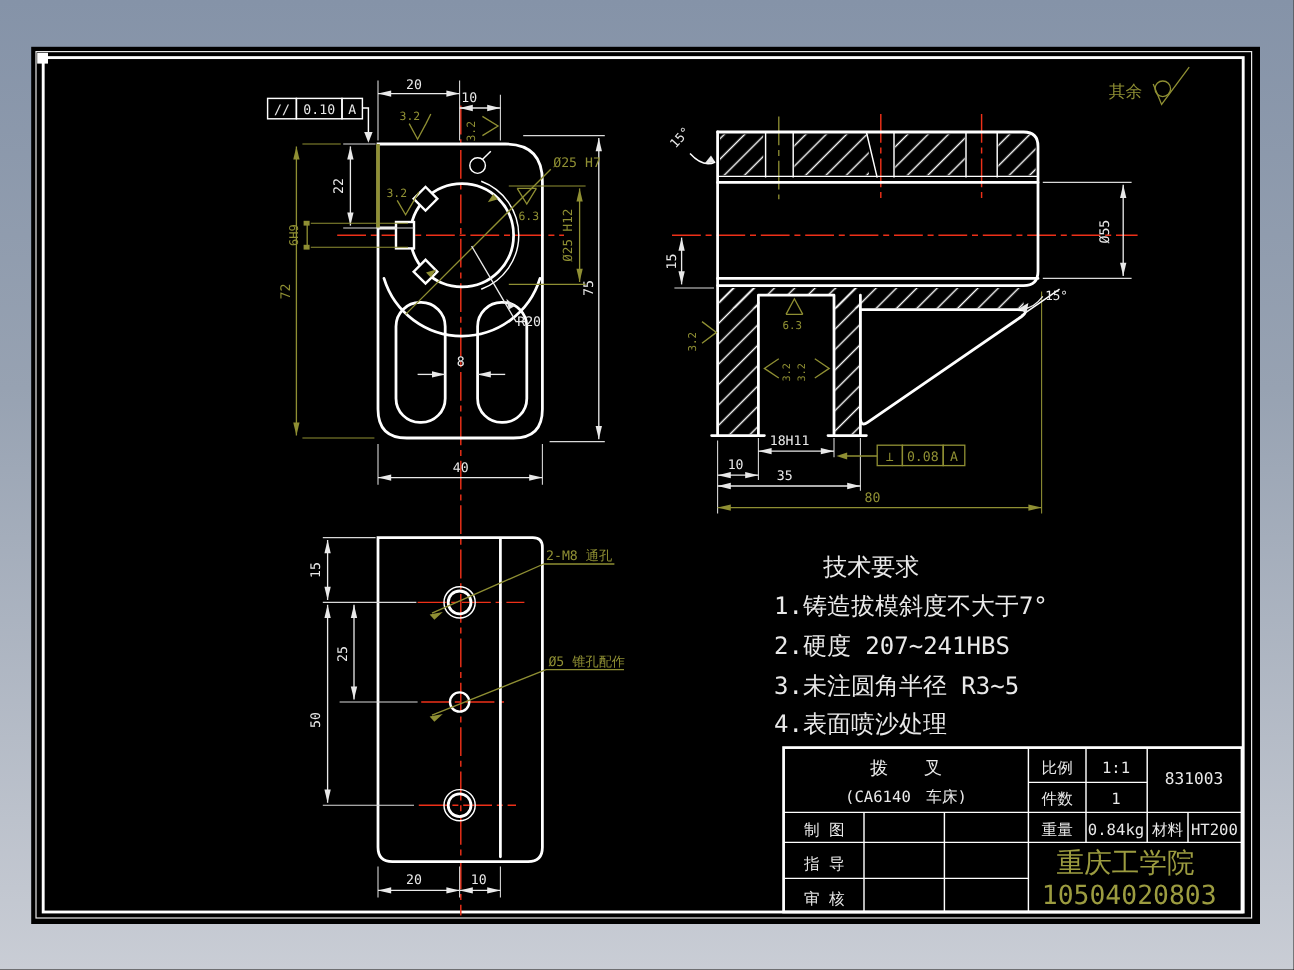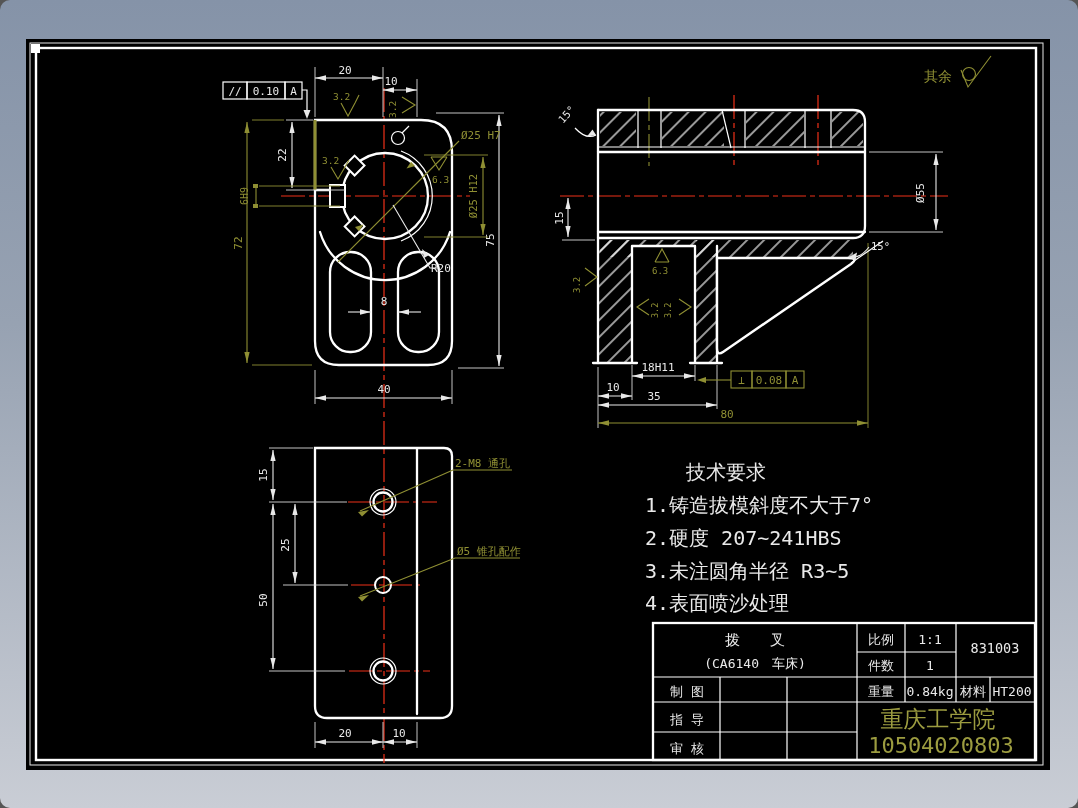--- a/index.html
+++ b/index.html
@@ -1,17 +1,17 @@
 <!DOCTYPE html>
 <html><head>
 <meta charset="utf-8">
 <style>
   html,body{margin:0;padding:0;background:#555;}
   .canvas{position:relative;width:1078px;height:808px;overflow:hidden;
-          background:linear-gradient(180deg,#8593a8 0%,#97a2b2 40%,#c9cdd5 100%);border-radius:10px;}
+          background:linear-gradient(180deg,#8593a8 0%,#97a2b2 40%,#c9cdd5 100%);}
   svg{position:absolute;left:0;top:0;}
   svg text{font-family:"DejaVu Sans Mono","Liberation Sans",sans-serif;}
   .tw{fill:#e9e9e9}
   .to{fill:#8f8f33}
   .ts{fill:#9c9c40}
   .s1{stroke:#fff;stroke-width:2.3;fill:none;stroke-linecap:round}
   .s0{stroke:#fff;stroke-width:1.2;fill:none}
   .sx{stroke:#d9d9d9;stroke-width:0.9;fill:none}
   .dl{stroke:#e9e9e9;stroke-width:1.1;fill:none}
   .do{stroke:#8f8f33;stroke-width:1.1;fill:none}

